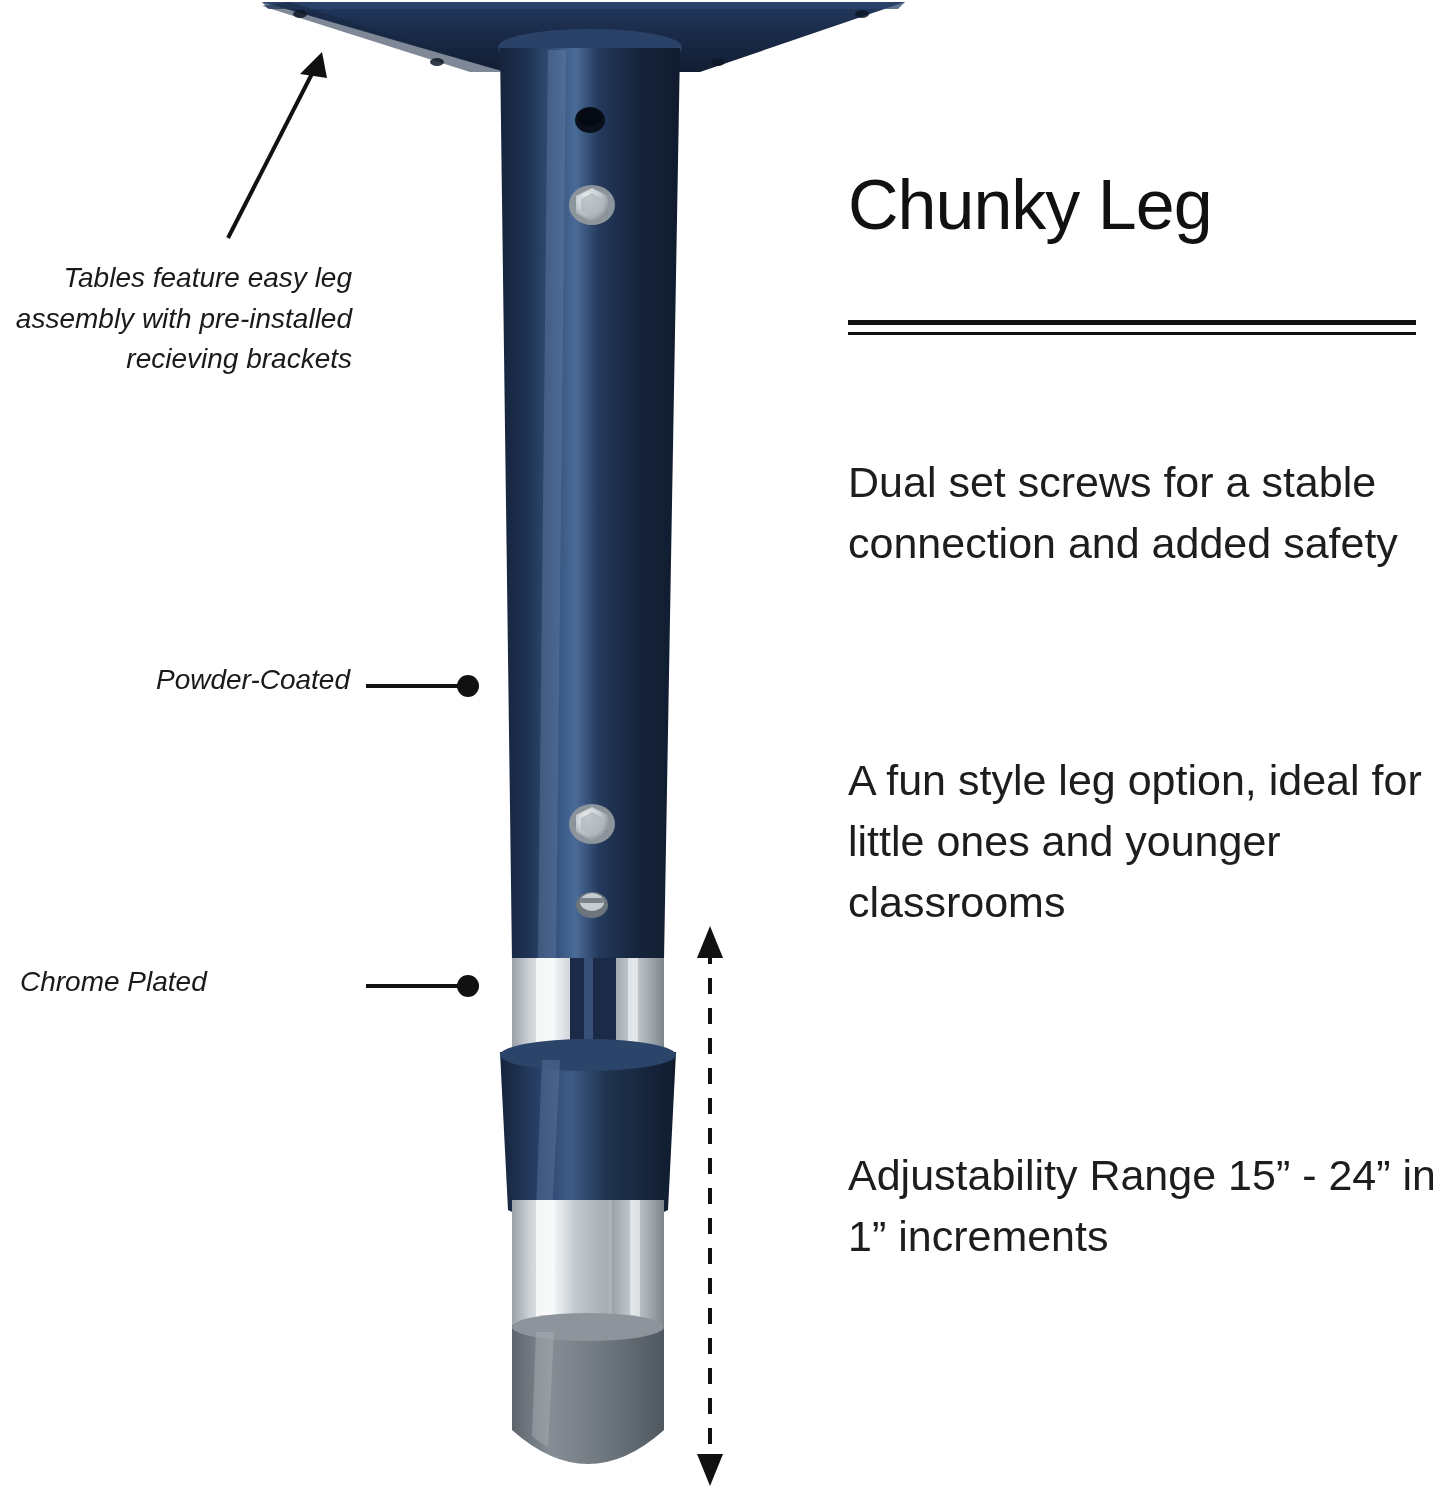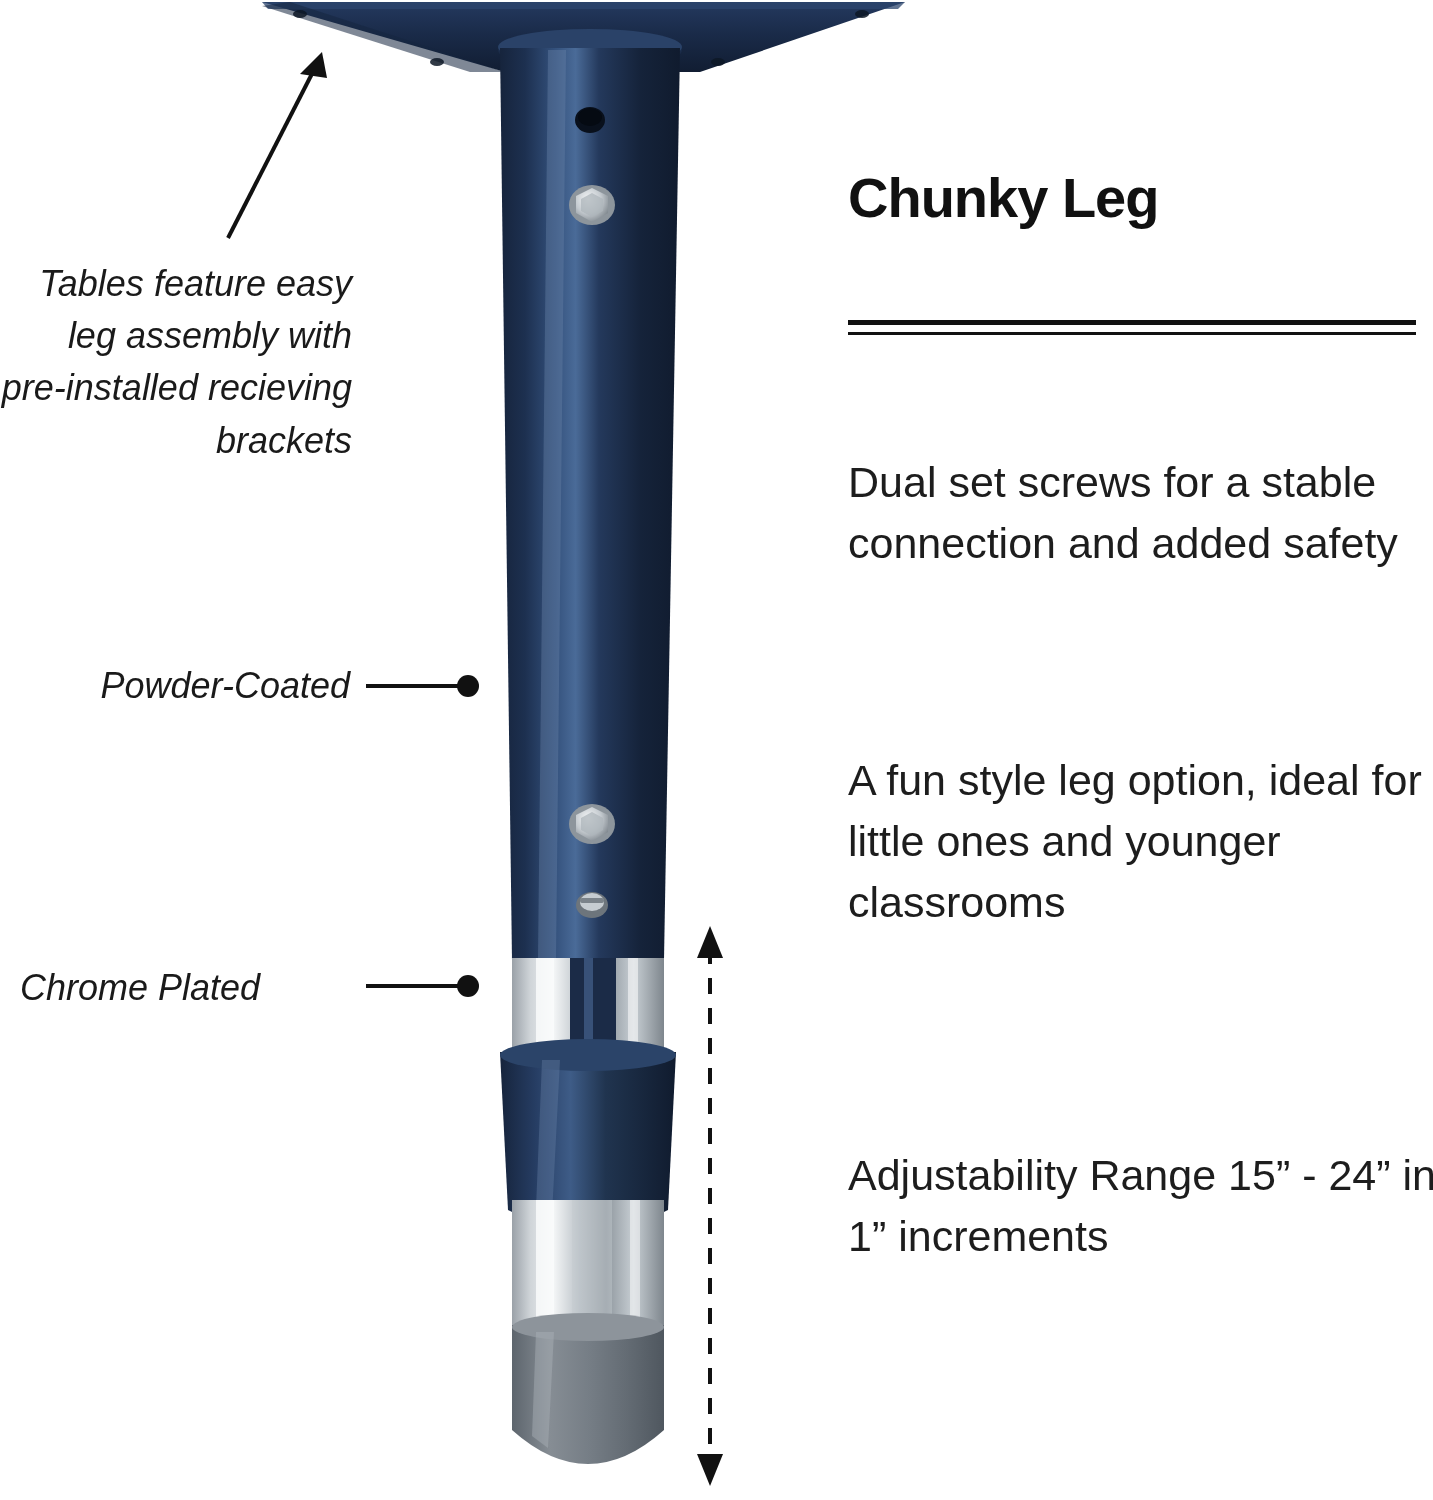--- a/index.html
+++ b/index.html
@@ -15,22 +15,22 @@
     overflow: hidden;
     font-family: "Liberation Sans", sans-serif;
     color: #1a1a1a;
   }
 
   
   .title {
     position: absolute;
     left: 848px;
     top: 165px;
-    font-size: 56px;
-    font-weight: 700;
+    font-size: 70px;
+    font-weight: 400;
     letter-spacing: -1px;
     color: #111111;
     white-space: nowrap;
   }
   .rule-group {
     position: absolute;
     left: 848px;
     top: 320px;
     width: 568px;
   }
@@ -56,21 +56,21 @@
     width: 600px;
   }
   .feature-1 { top: 452px; }
   .feature-2 { top: 750px; }
   .feature-3 { top: 1145px; }
 
   
   .annot {
     position: absolute;
     font-style: italic;
-    font-size: 36px;
+    font-size: 28px;
     line-height: 1.45;
     color: #1a1a1a;
     text-align: right;
   }
   .annot-brackets {
     left: 0px;
     top: 258px;
     width: 352px;
   }
   .annot-powder {

